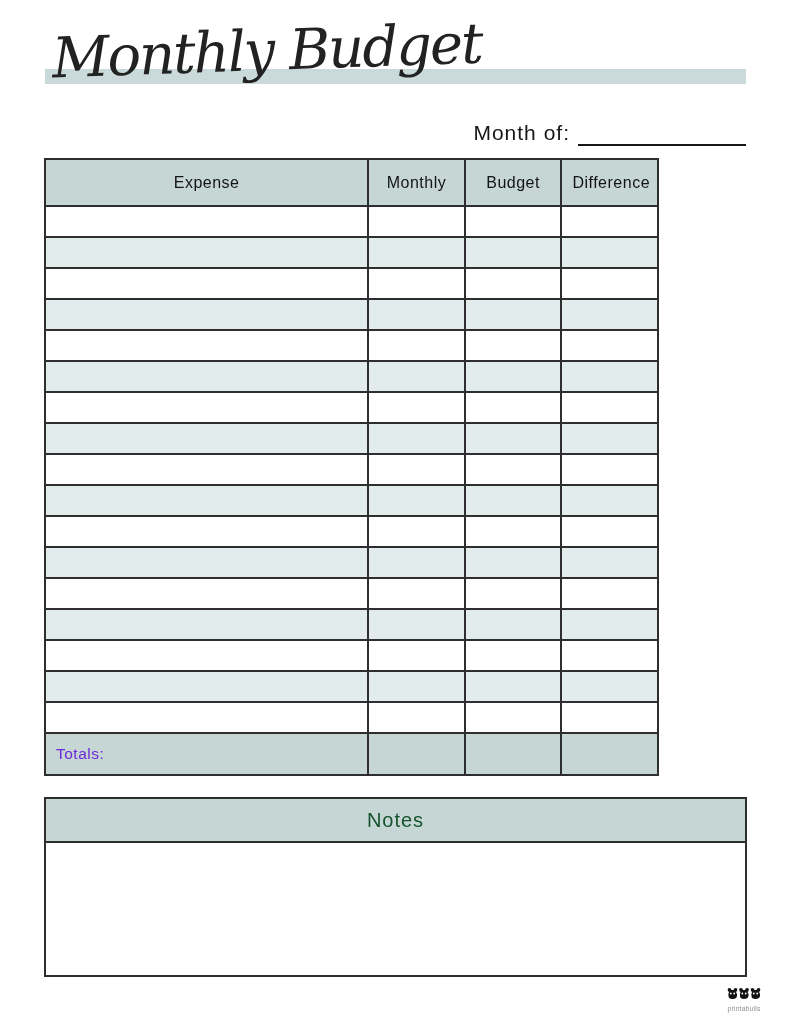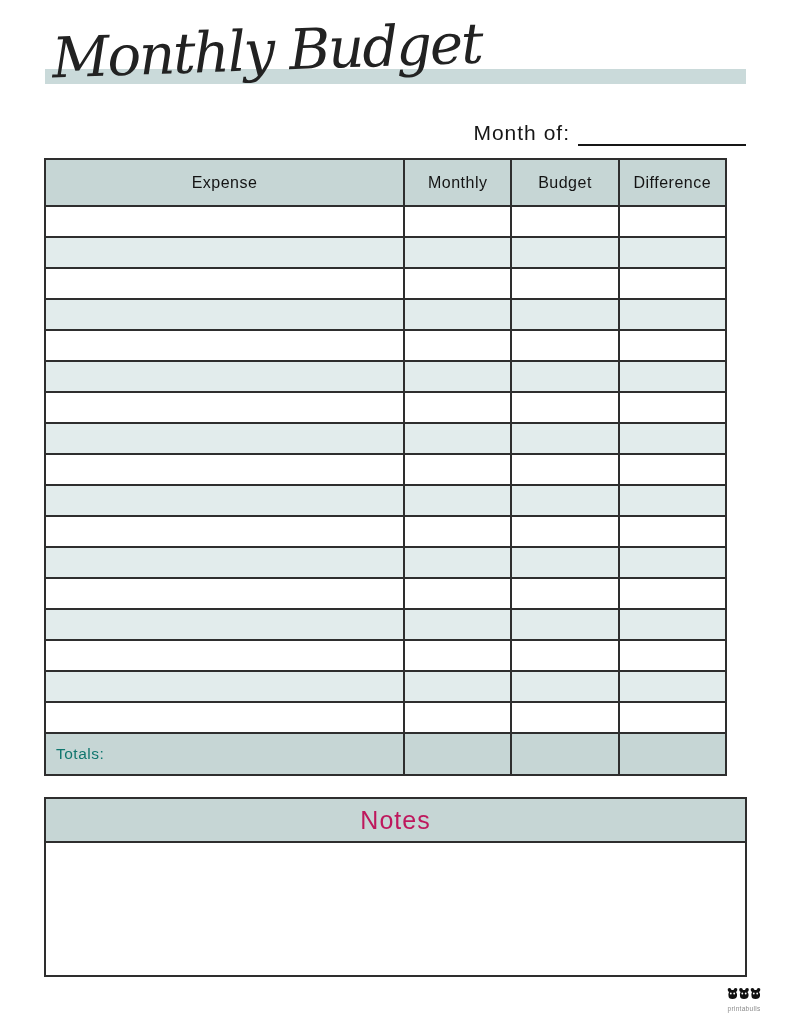--- a/index.html
+++ b/index.html
@@ -45,21 +45,21 @@
     font-size:21px;letter-spacing:1px;color:#161616;
     line-height:26px;
   }
   .month-line{
     display:inline-block;width:168px;height:24px;
     border-bottom:2.5px solid #161616;
   }
   
   table.budget{
     position:absolute;left:44px;top:158px;
-    width:683px;
+    width:615px;
     border-collapse:collapse;
     table-layout:fixed;
   }
   table.budget th, table.budget td{
     border:2px solid var(--border);
     padding:0 10px;
     font-weight:400;
   }
   table.budget col.c-expense{width:52.7%;}
   table.budget col.c-num{width:15.75%;}
@@ -71,35 +71,35 @@
     text-align:center;
     color:#141414;
   }
   table.budget tbody td{height:31px;background:#ffffff;}
   table.budget tbody tr.alt td{background:var(--row-alt);}
   table.budget tfoot td{
     height:42px;
     background:var(--header-bg);
     font-size:15.5px;
     letter-spacing:.5px;
-    color:#0f766e;
+    color:#6d28d9;
   }
   
   .notes{
     position:absolute;left:44px;top:797px;
     width:703px;
     border:2px solid var(--border);
     background:#fff;
   }
   .notes-header{
     height:44px;
     background:var(--header-bg);
     border-bottom:2px solid var(--border);
     display:flex;align-items:center;justify-content:center;
-    font-size:25px;letter-spacing:1px;color:#be185d;
+    font-size:20px;letter-spacing:1px;color:#14532d;
   }
   .notes-body{height:132px;background:#ffffff;}
   
   .logo{
     position:absolute;right:24px;top:986px;
     width:46px;
     display:flex;flex-direction:column;align-items:center;gap:1px;
   }
   .logo-text{
     font-size:6.5px;color:#8a8a8a;letter-spacing:.3px;line-height:7px;

